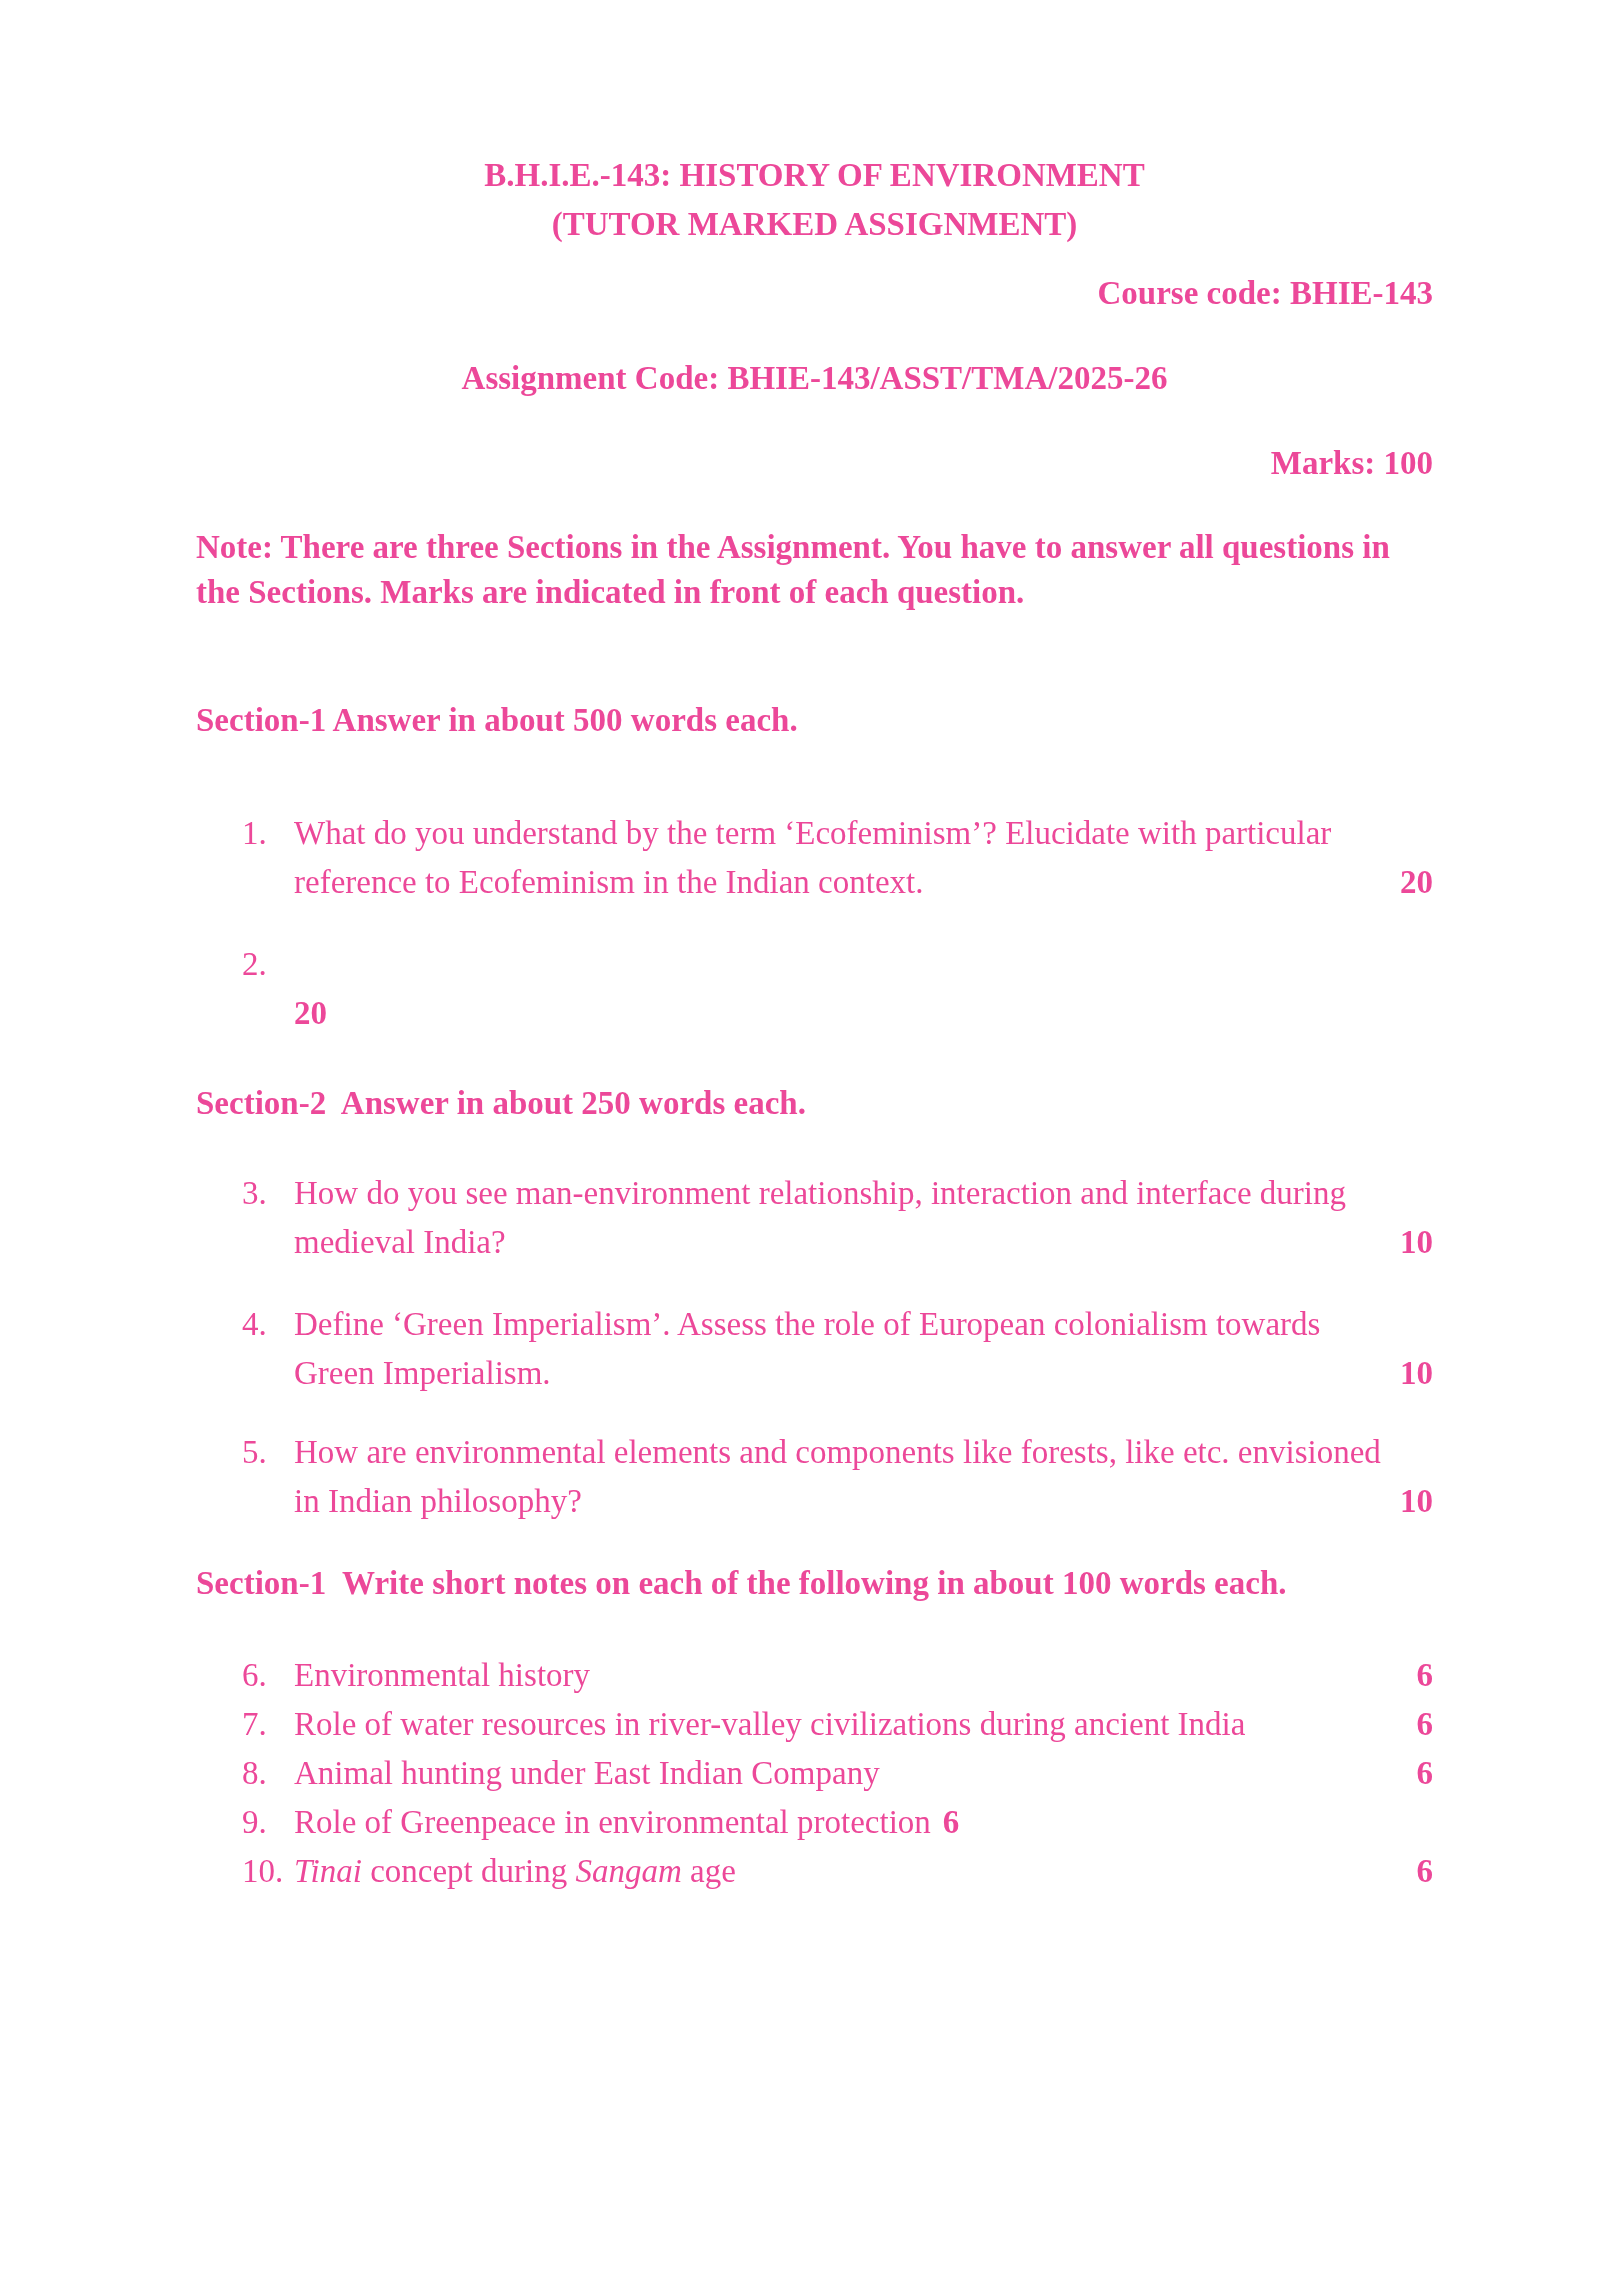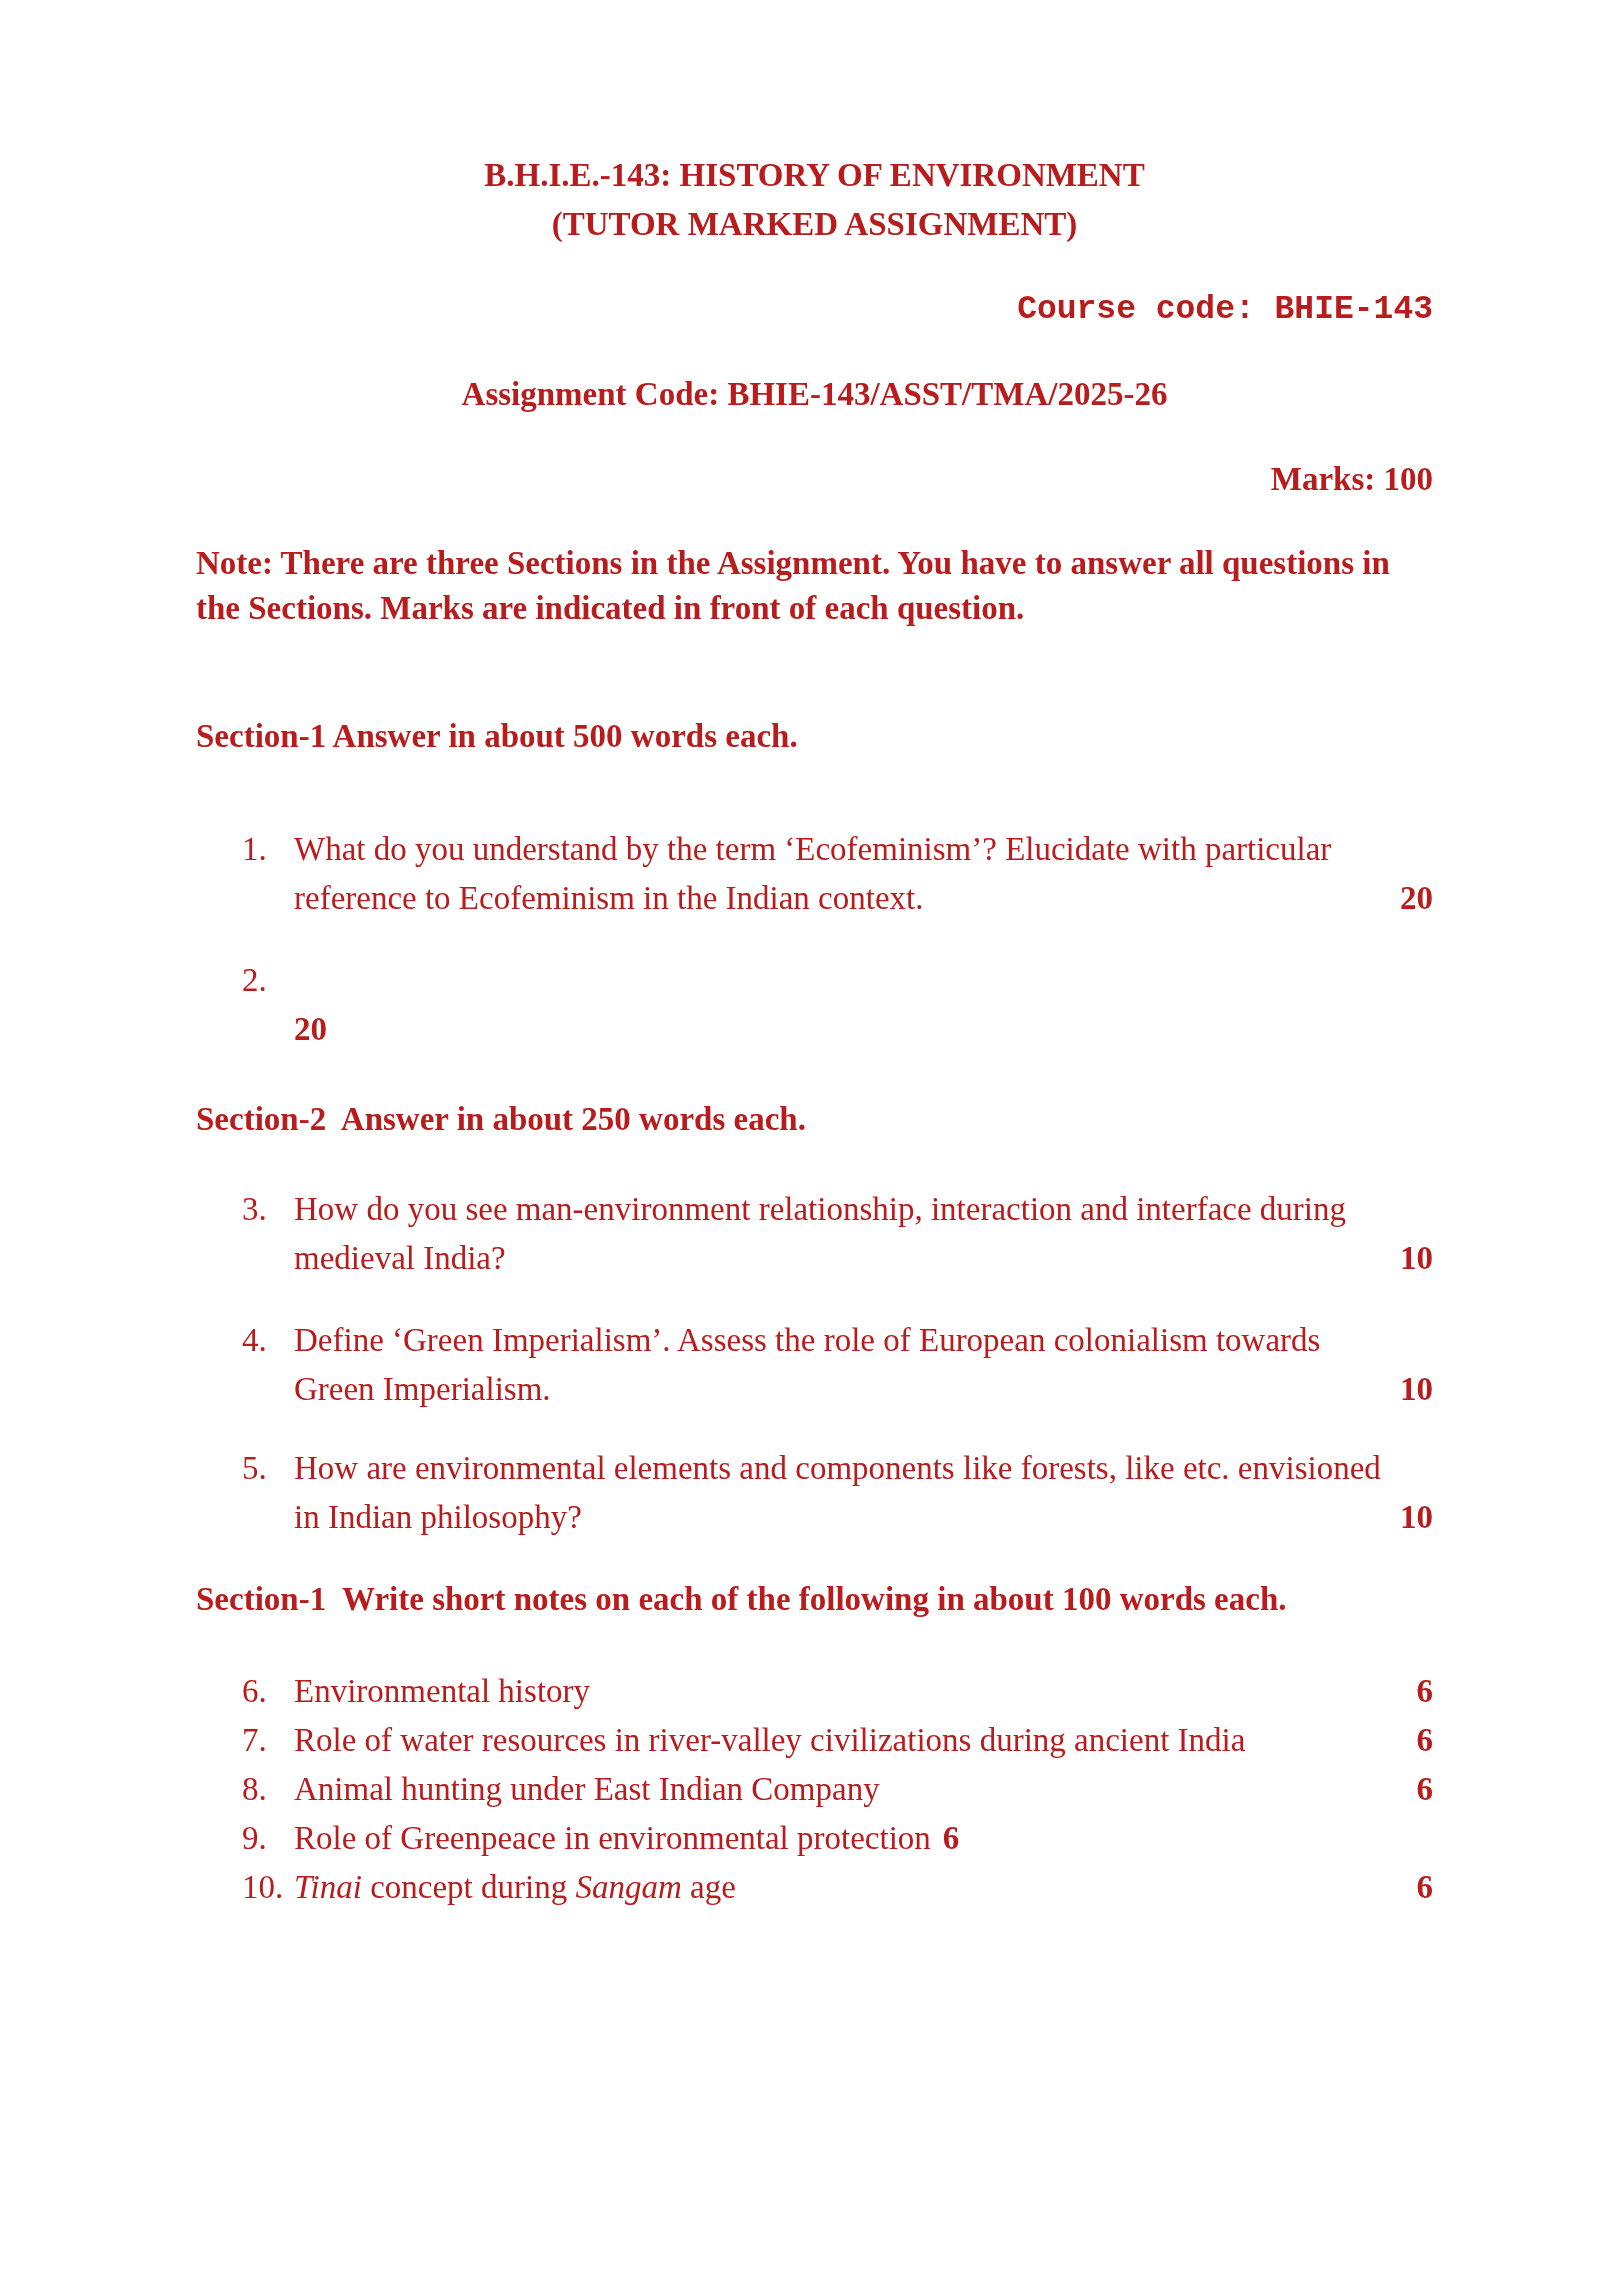--- a/index.html
+++ b/index.html
@@ -1,31 +1,31 @@
 <!DOCTYPE html>
 <html style="font-size:10.5px"><head>
 <meta charset="utf-8">
 <style>
   html, body { margin: 0; padding: 0; background: #ffffff; }
   .page {
     position: relative;
     width: 1623px;
     height: 2295px;
     background: #ffffff;
-    color: #b91c1c;
+    color: #ec4899;
     font-family: "Liberation Serif", serif;
     font-size: 33px;
     line-height: 49px;
     box-sizing: border-box;
     padding: 151px 190px 0 196px;
     overflow: hidden;
   }
   .title-block { text-align: center; font-weight: bold; }
   .right-line { text-align: right; font-weight: bold; }
-  .course-code { margin-top: 36px; font-family: Liberation Mono, monospace; }
+  .course-code { margin-top: 20px; }
   .assignment-code { margin-top: 36px; text-align: center; }
   .marks-total { margin-top: 36px; }
   .note { font-weight: bold; line-height: 45px; margin-top: 37px; }
   .section-heading { font-weight: bold; white-space: pre-wrap; }
   .heading-1 { margin-top: 81px; }
   .heading-2 { margin-top: 41px; }
   .heading-3 { margin-top: 33px; }
   .question { display: flex; align-items: flex-start; }
   .q1 { margin-top: 64px; }
   .q2 { margin-top: 33px; }

